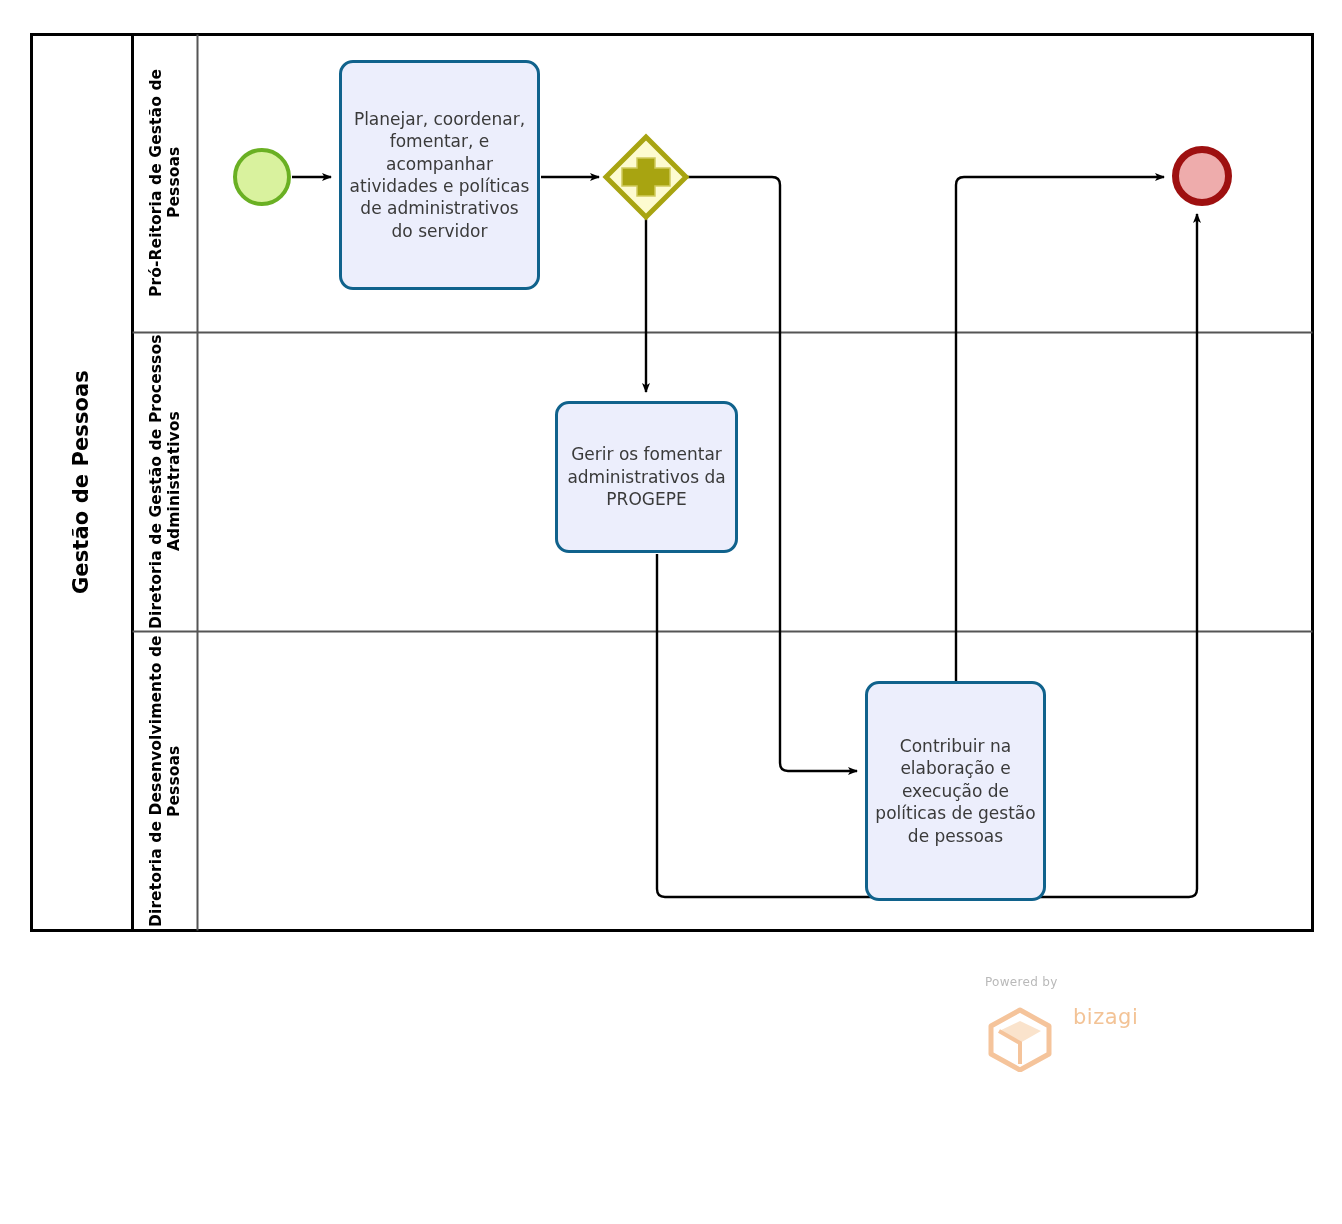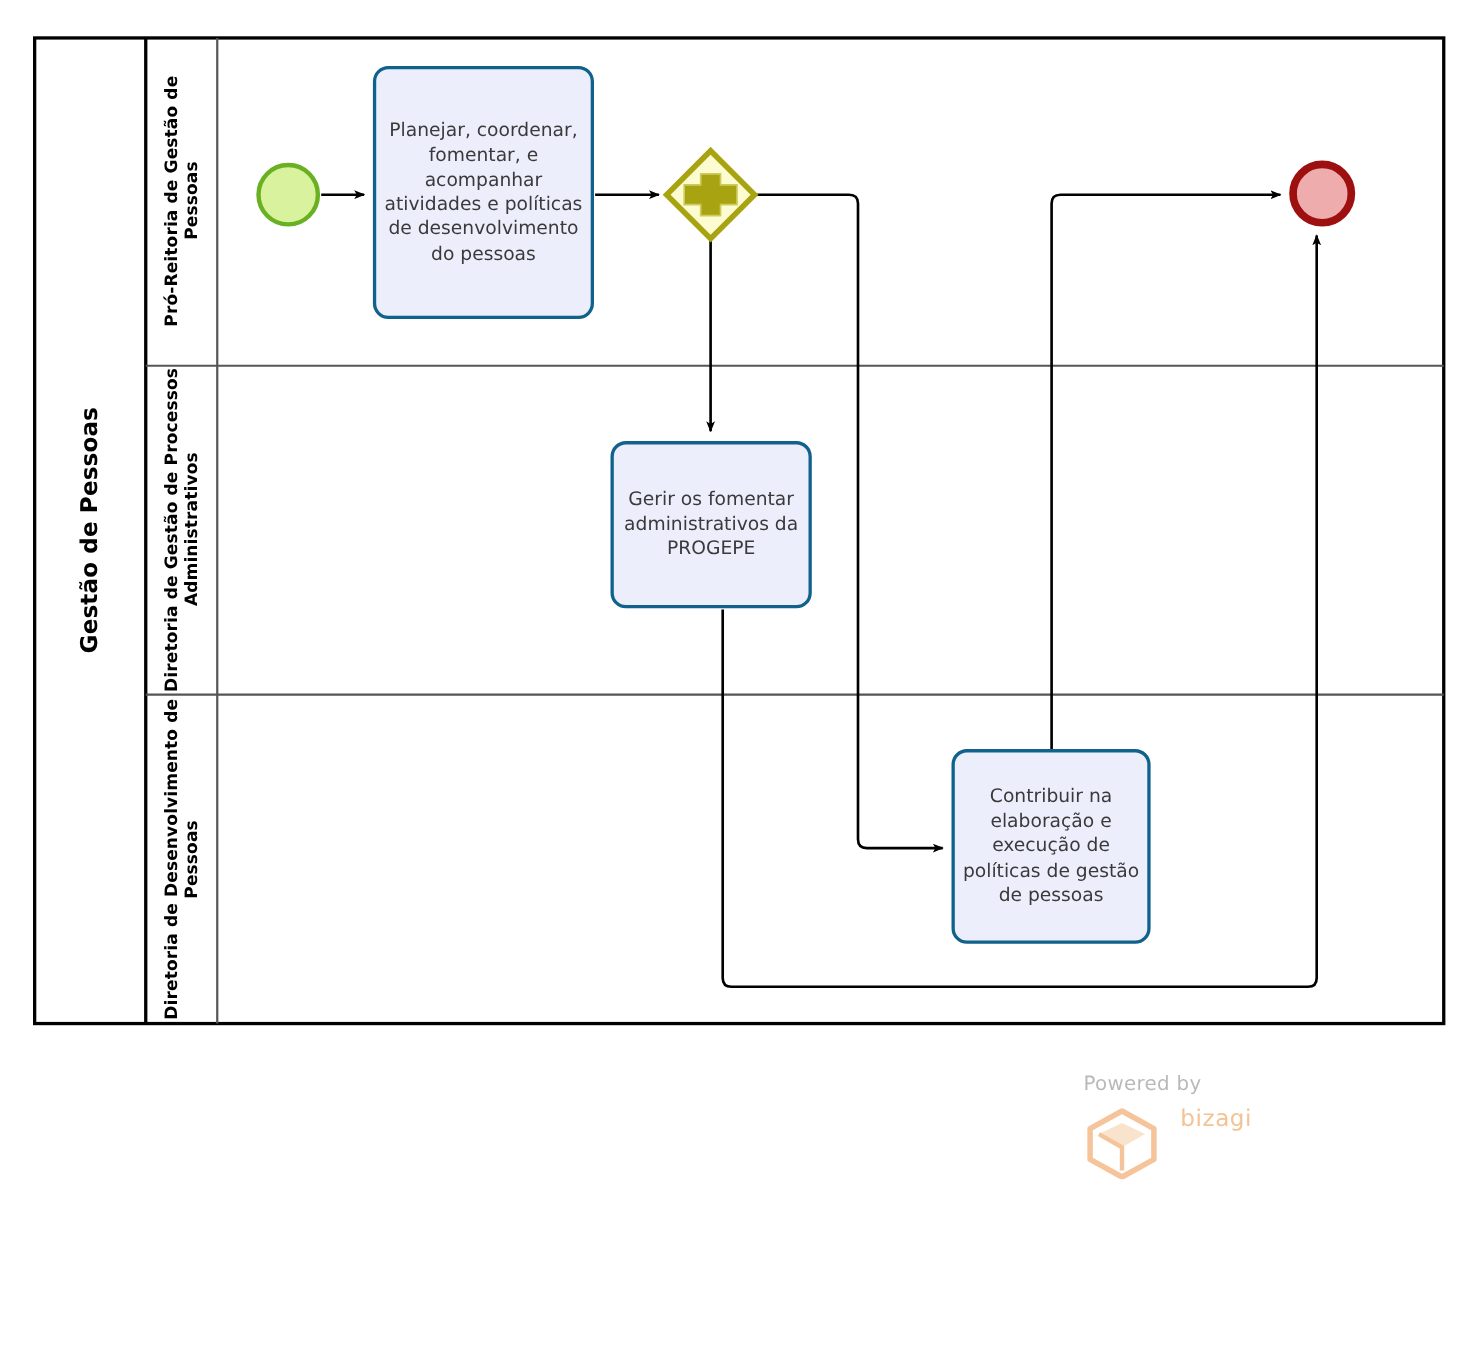--- a/index.html
+++ b/index.html
@@ -65,21 +65,21 @@
     justify-content: center;
     text-align: center;
     color: #3a3a3a;
     font-size: 17px;
     line-height: 1.32;
     padding: 4px 7px;
     font-family: "DejaVu Sans", "Liberation Sans", sans-serif;
   }
   #task-planejar    { left: 339px; top: 60px;  width: 201px; height: 230px; }
   #task-gerir       { left: 555px; top: 401px; width: 183px; height: 152px; }
-  #task-contribuir  { left: 865px; top: 681px; width: 181px; height: 177px; }
+  #task-contribuir  { left: 865px; top: 681px; width: 181px; height: 220px; }
 
   
   .event {
     position: absolute;
     box-sizing: border-box;
     border-radius: 50%;
   }
   #start-event {
     left: 233px; top: 148px;
     width: 58px; height: 58px;
@@ -96,21 +96,21 @@
   #watermark {
     position: absolute;
     left: 985px;
     top: 975px;
     width: 260px;
     height: 100px;
   }
   #watermark-powered {
     position: absolute;
     left: 0; top: 0;
-    font-size: 18px;
+    font-size: 12px;
     color: #b9b9b9;
     font-family: "DejaVu Sans", "Liberation Sans", sans-serif;
     letter-spacing: 0.3px;
   }
   #watermark-bizagi {
     position: absolute;
     left: 88px; top: 30px;
     font-size: 21px;
     color: #f3c396;
     letter-spacing: 0.5px;
@@ -176,21 +176,21 @@
   <div class="vlabel lane-label" id="lane-label-0">Pró-Reitoria de Gestão de Pessoas</div>
 
   <div class="vlabel lane-label" id="lane-label-1">Diretoria de Gestão de Processos Administrativos</div>
 
   <div class="vlabel lane-label" id="lane-label-2">Diretoria de Desenvolvimento de Pessoas</div>
 
   <div class="event" id="start-event"></div>
 
   <div class="event" id="end-event"></div>
 
-  <div class="task" id="task-planejar">Planejar, coordenar, fomentar, e acompanhar atividades e políticas de desenvolvimento do pessoas</div>
+  <div class="task" id="task-planejar">Planejar, coordenar, fomentar, e acompanhar atividades e políticas de administrativos do servidor</div>
 
   <div class="task" id="task-gerir">Gerir os fomentar administrativos da PROGEPE</div>
 
   <div class="task" id="task-contribuir">Contribuir na elaboração e execução de políticas de gestão de pessoas</div>
 
   <div id="watermark">
     <div id="watermark-powered">Powered by</div>
 
     <svg id="watermark-hex" viewBox="0 0 70 65">
       <polygon points="35,3 64,19 64,47 35,63 6,47 6,19" fill="none" stroke="#f5c49b" stroke-width="5" stroke-linejoin="round"></polygon>

